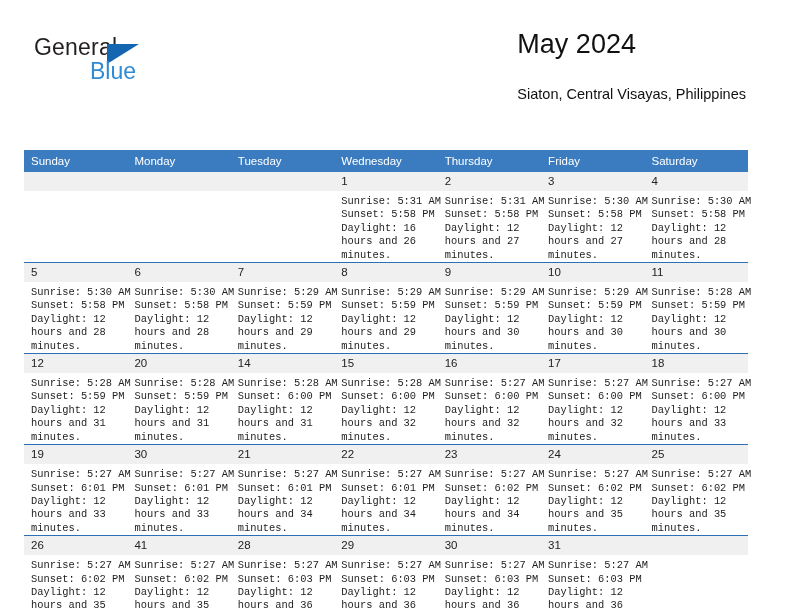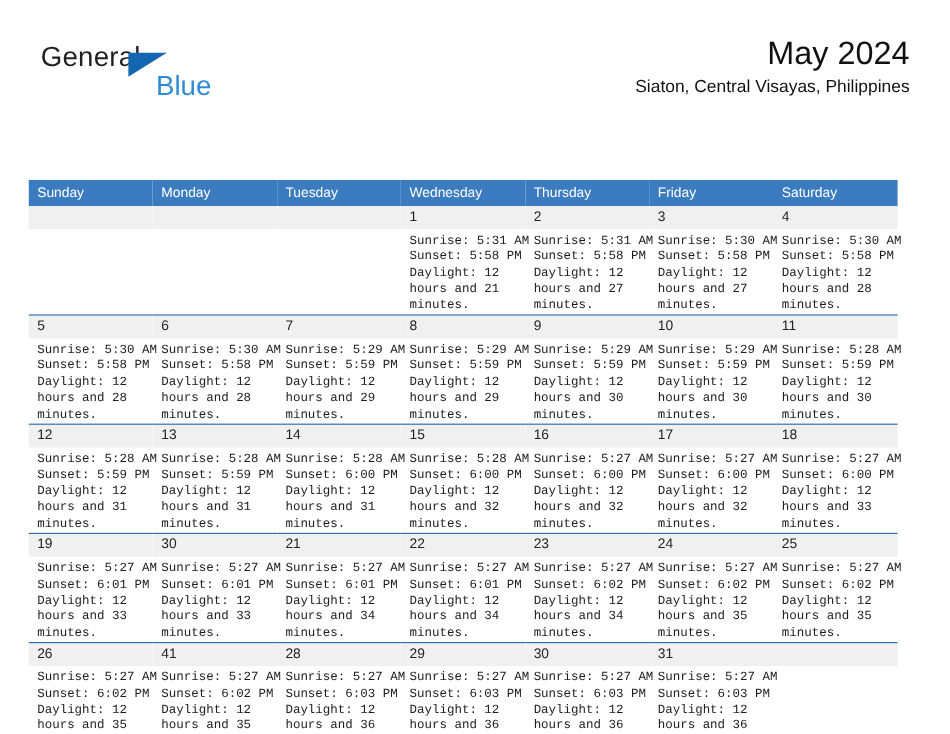--- a/index.html
+++ b/index.html
@@ -54,39 +54,37 @@
     border-left: 32px solid #1566b0;
     border-bottom: 20px solid transparent;
   }
   .logo-blue {
     position: absolute;
     left: 56px;
     top: 24px;
     font-size: 23px;
     color: #2e8bd4;
     font-family: "Liberation Sans", sans-serif;
-    margin-left: 40px;
   }
   .title-block {
     position: absolute;
-    right: 0;
+    right: 12px;
     top: 0;
-    text-align: right;
   }
   .cal-title {
     font-size: 27px;
     color: #111111;
     line-height: 32px;
     white-space: nowrap;
   }
   .cal-subtitle {
     font-size: 14.5px;
     color: #111111;
     line-height: 20px;
-    margin-top: 3px;
+    margin-top: 24px;
     white-space: nowrap;
   }
 
   
   .calendar {
     position: absolute;
     left: 24px;
     top: 105px;
     width: 724px;
     border-collapse: collapse;
@@ -183,21 +181,21 @@
             <span class="daynum empty"></span>
           </td>
           <td>
             <span class="daynum empty"></span>
           </td>
           <td>
             <span class="daynum">1</span>
             <div class="details">
               <div>Sunrise: 5:31 AM</div>
               <div>Sunset: 5:58 PM</div>
-              <div class="daylight">Daylight: 12 hours and 21 minutes.</div>
+              <div class="daylight">Daylight: 16 hours and 26 minutes.</div>
             </div>
           </td>
           <td>
             <span class="daynum">2</span>
             <div class="details">
               <div>Sunrise: 5:31 AM</div>
               <div>Sunset: 5:58 PM</div>
               <div class="daylight">Daylight: 12 hours and 27 minutes.</div>
             </div>
           </td>
@@ -279,21 +277,21 @@
         <tr>
           <td>
             <span class="daynum">12</span>
             <div class="details">
               <div>Sunrise: 5:28 AM</div>
               <div>Sunset: 5:59 PM</div>
               <div class="daylight">Daylight: 12 hours and 31 minutes.</div>
             </div>
           </td>
           <td>
-            <span class="daynum">13</span>
+            <span class="daynum">20</span>
             <div class="details">
               <div>Sunrise: 5:28 AM</div>
               <div>Sunset: 5:59 PM</div>
               <div class="daylight">Daylight: 12 hours and 31 minutes.</div>
             </div>
           </td>
           <td>
             <span class="daynum">14</span>
             <div class="details">
               <div>Sunrise: 5:28 AM</div>

